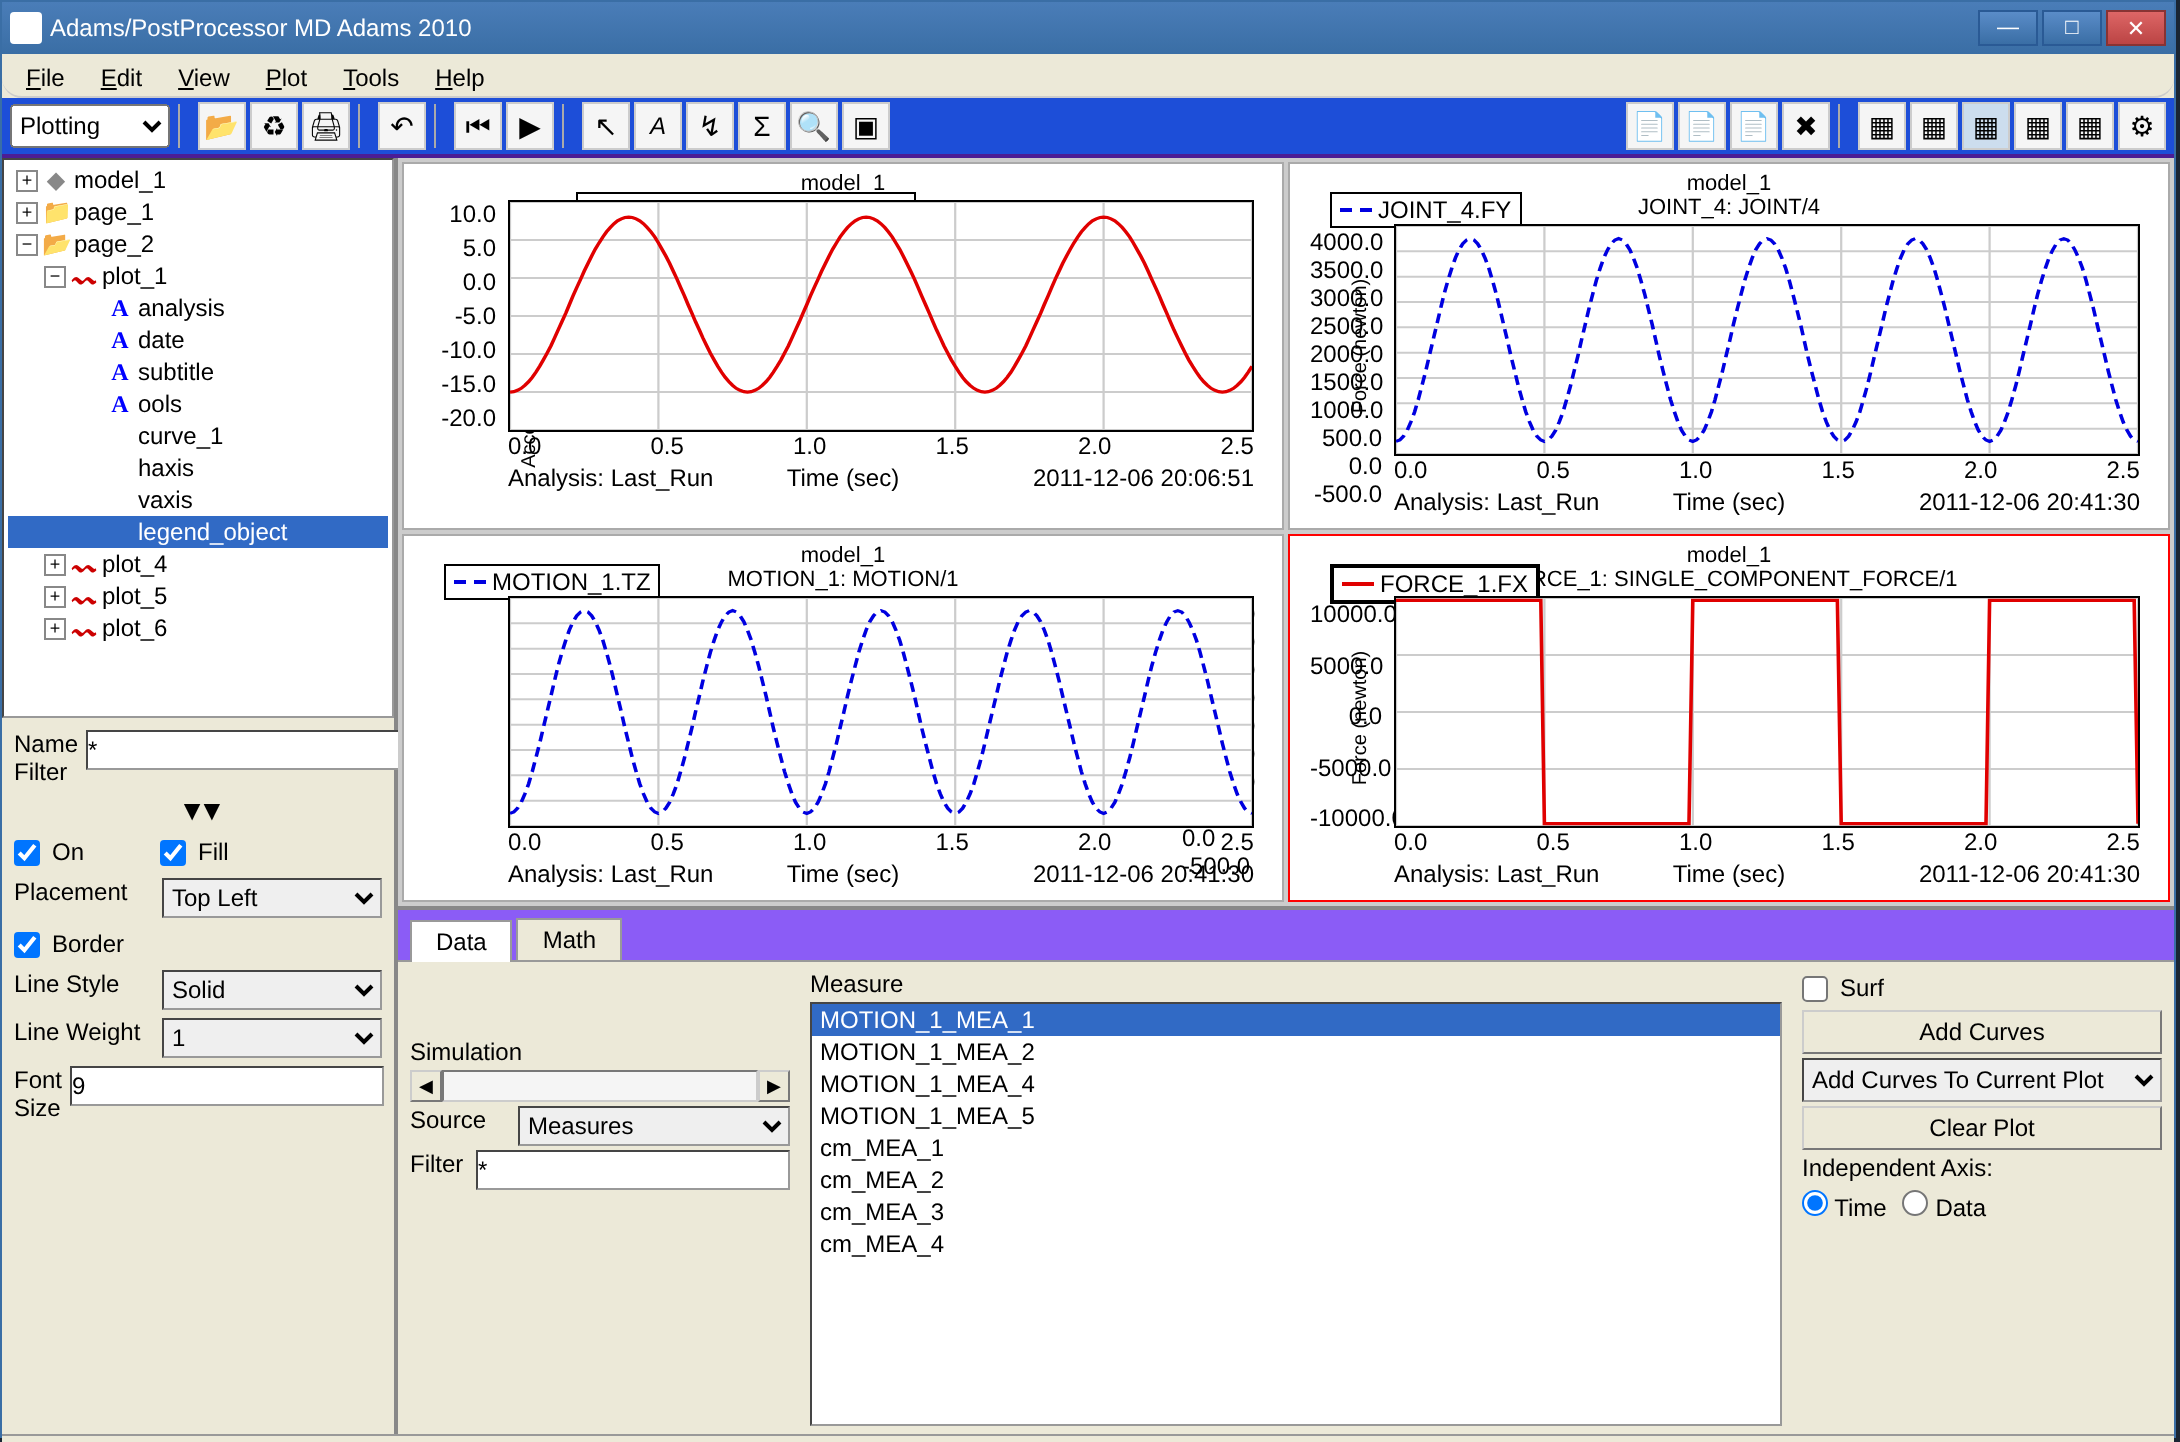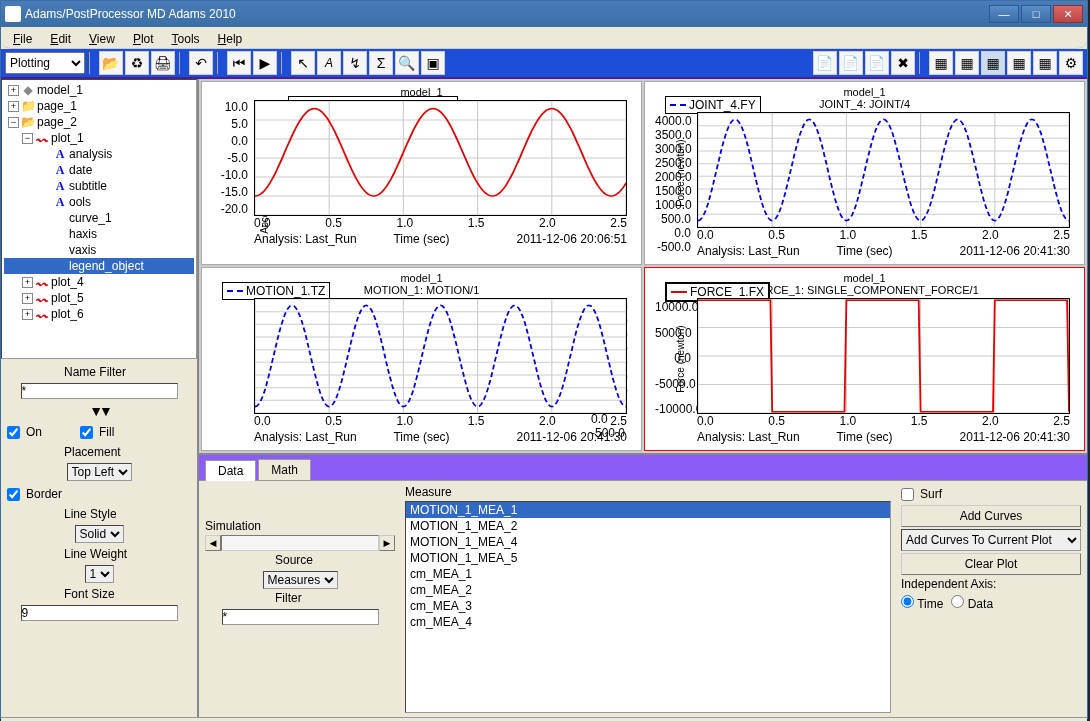--- a/index.html
+++ b/index.html
@@ -28,21 +28,21 @@
 .tree-node.selected { background: #316ac5; color: #fff; }
 .tree-node .ticon { width: 14px; font-size: 12px; text-align: center; }
 .tree-node .ticon.blue { color: #00f; font-weight: bold; font-family: Georgia, serif; }
 .tree-node .ticon.red { color: #c00; }
 .tree-node .ticon.folder { color: #e8c040; }
 .tree-node .ticon.model { color: #888; }
 .tree-node.l1 { padding-left: 4px; }
 .tree-node.l2 { padding-left: 18px; }
 .tree-node.l3 { padding-left: 36px; }
 .props { padding: 6px 6px; display: flex; flex-direction: column; gap: 4px; font-size: 12px; }
-.prop-row { display: flex; align-items: center; gap: 4px; flex-direction: column; }
+.prop-row { display: flex; align-items: flex-start; gap: 4px; }
 .prop-row label { width: 70px; }
 .prop-row input[type=text], .prop-row select { flex: 1; height: 20px; font-size: 12px; border: 1px inset #999; }
 .divider-arrows { text-align: center; font-size: 14px; letter-spacing: -4px; }
 .check-row { display: flex; align-items: center; gap: 4px; padding: 2px 0; }
 .check-row input { margin-right: 2px; }
 .content { flex: 1; display: flex; flex-direction: column; }
 .plots { flex: 0 0 374px; display: grid; grid-template-columns: 1fr 1fr; grid-template-rows: 1fr 1fr; gap: 2px; padding: 2px; background: #ccc; }
 .plot { background: #fff; border: 1px solid #aaa; position: relative; padding: 4px; }
 .plot.active { border: 1px solid #f00; }
 .plot-title { text-align: center; font-size: 11px; }

